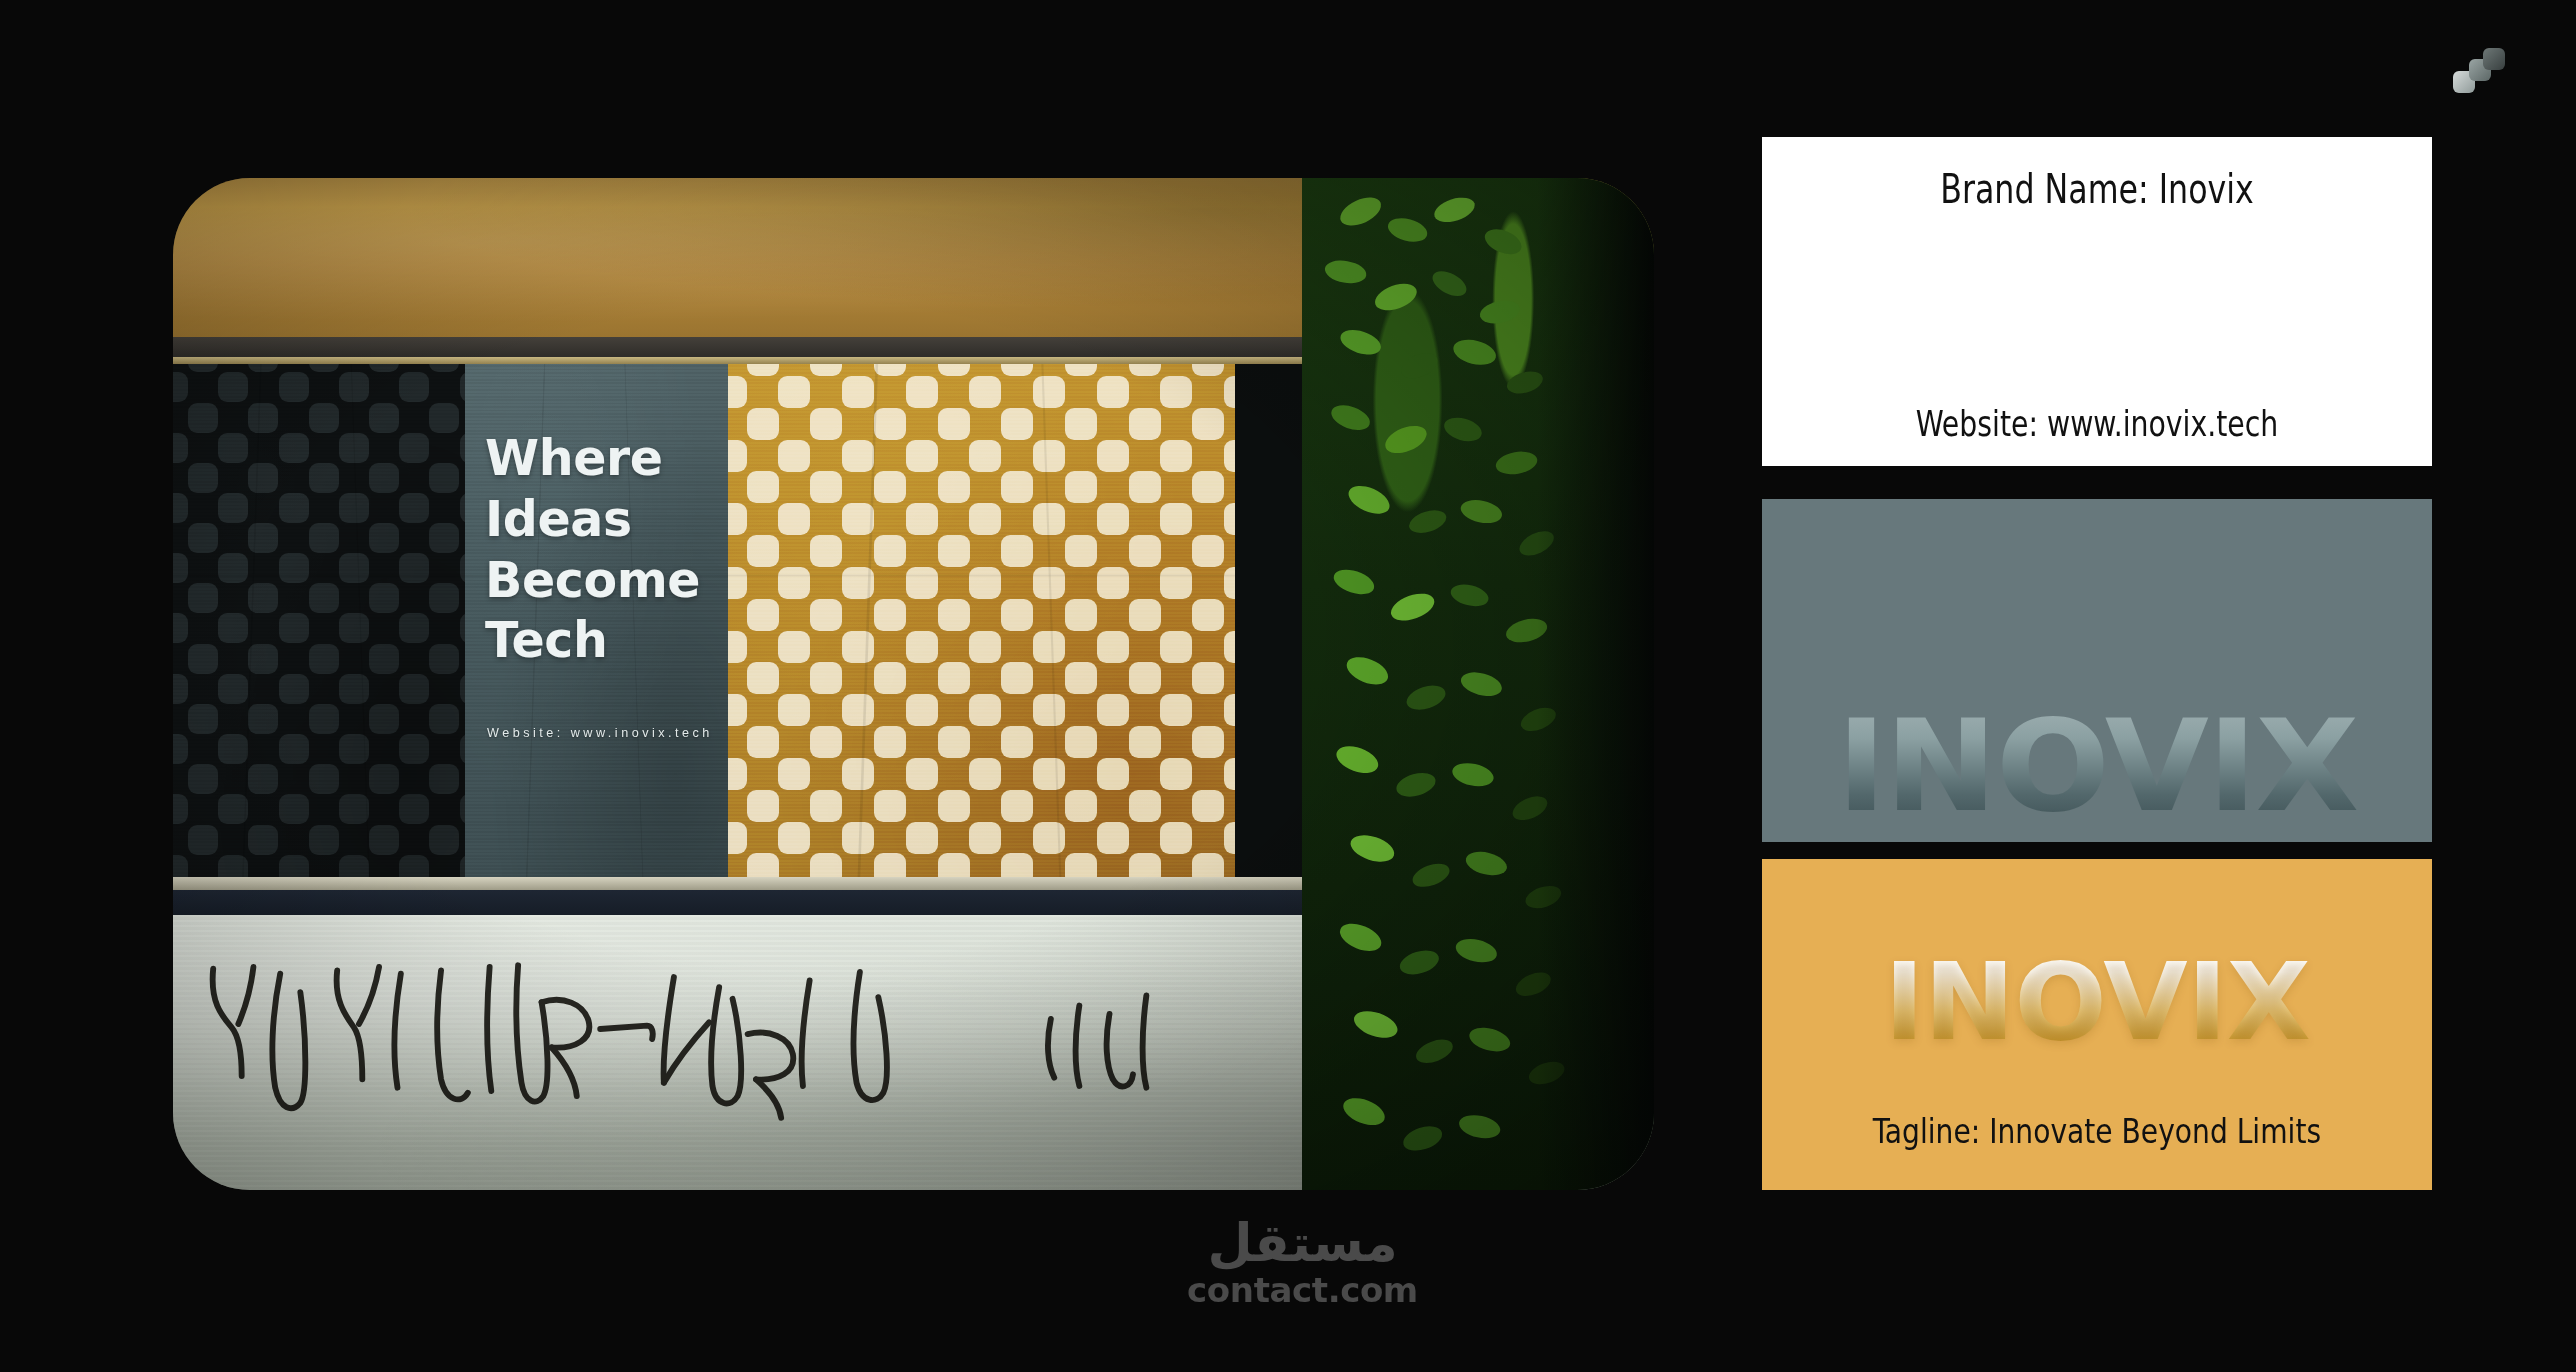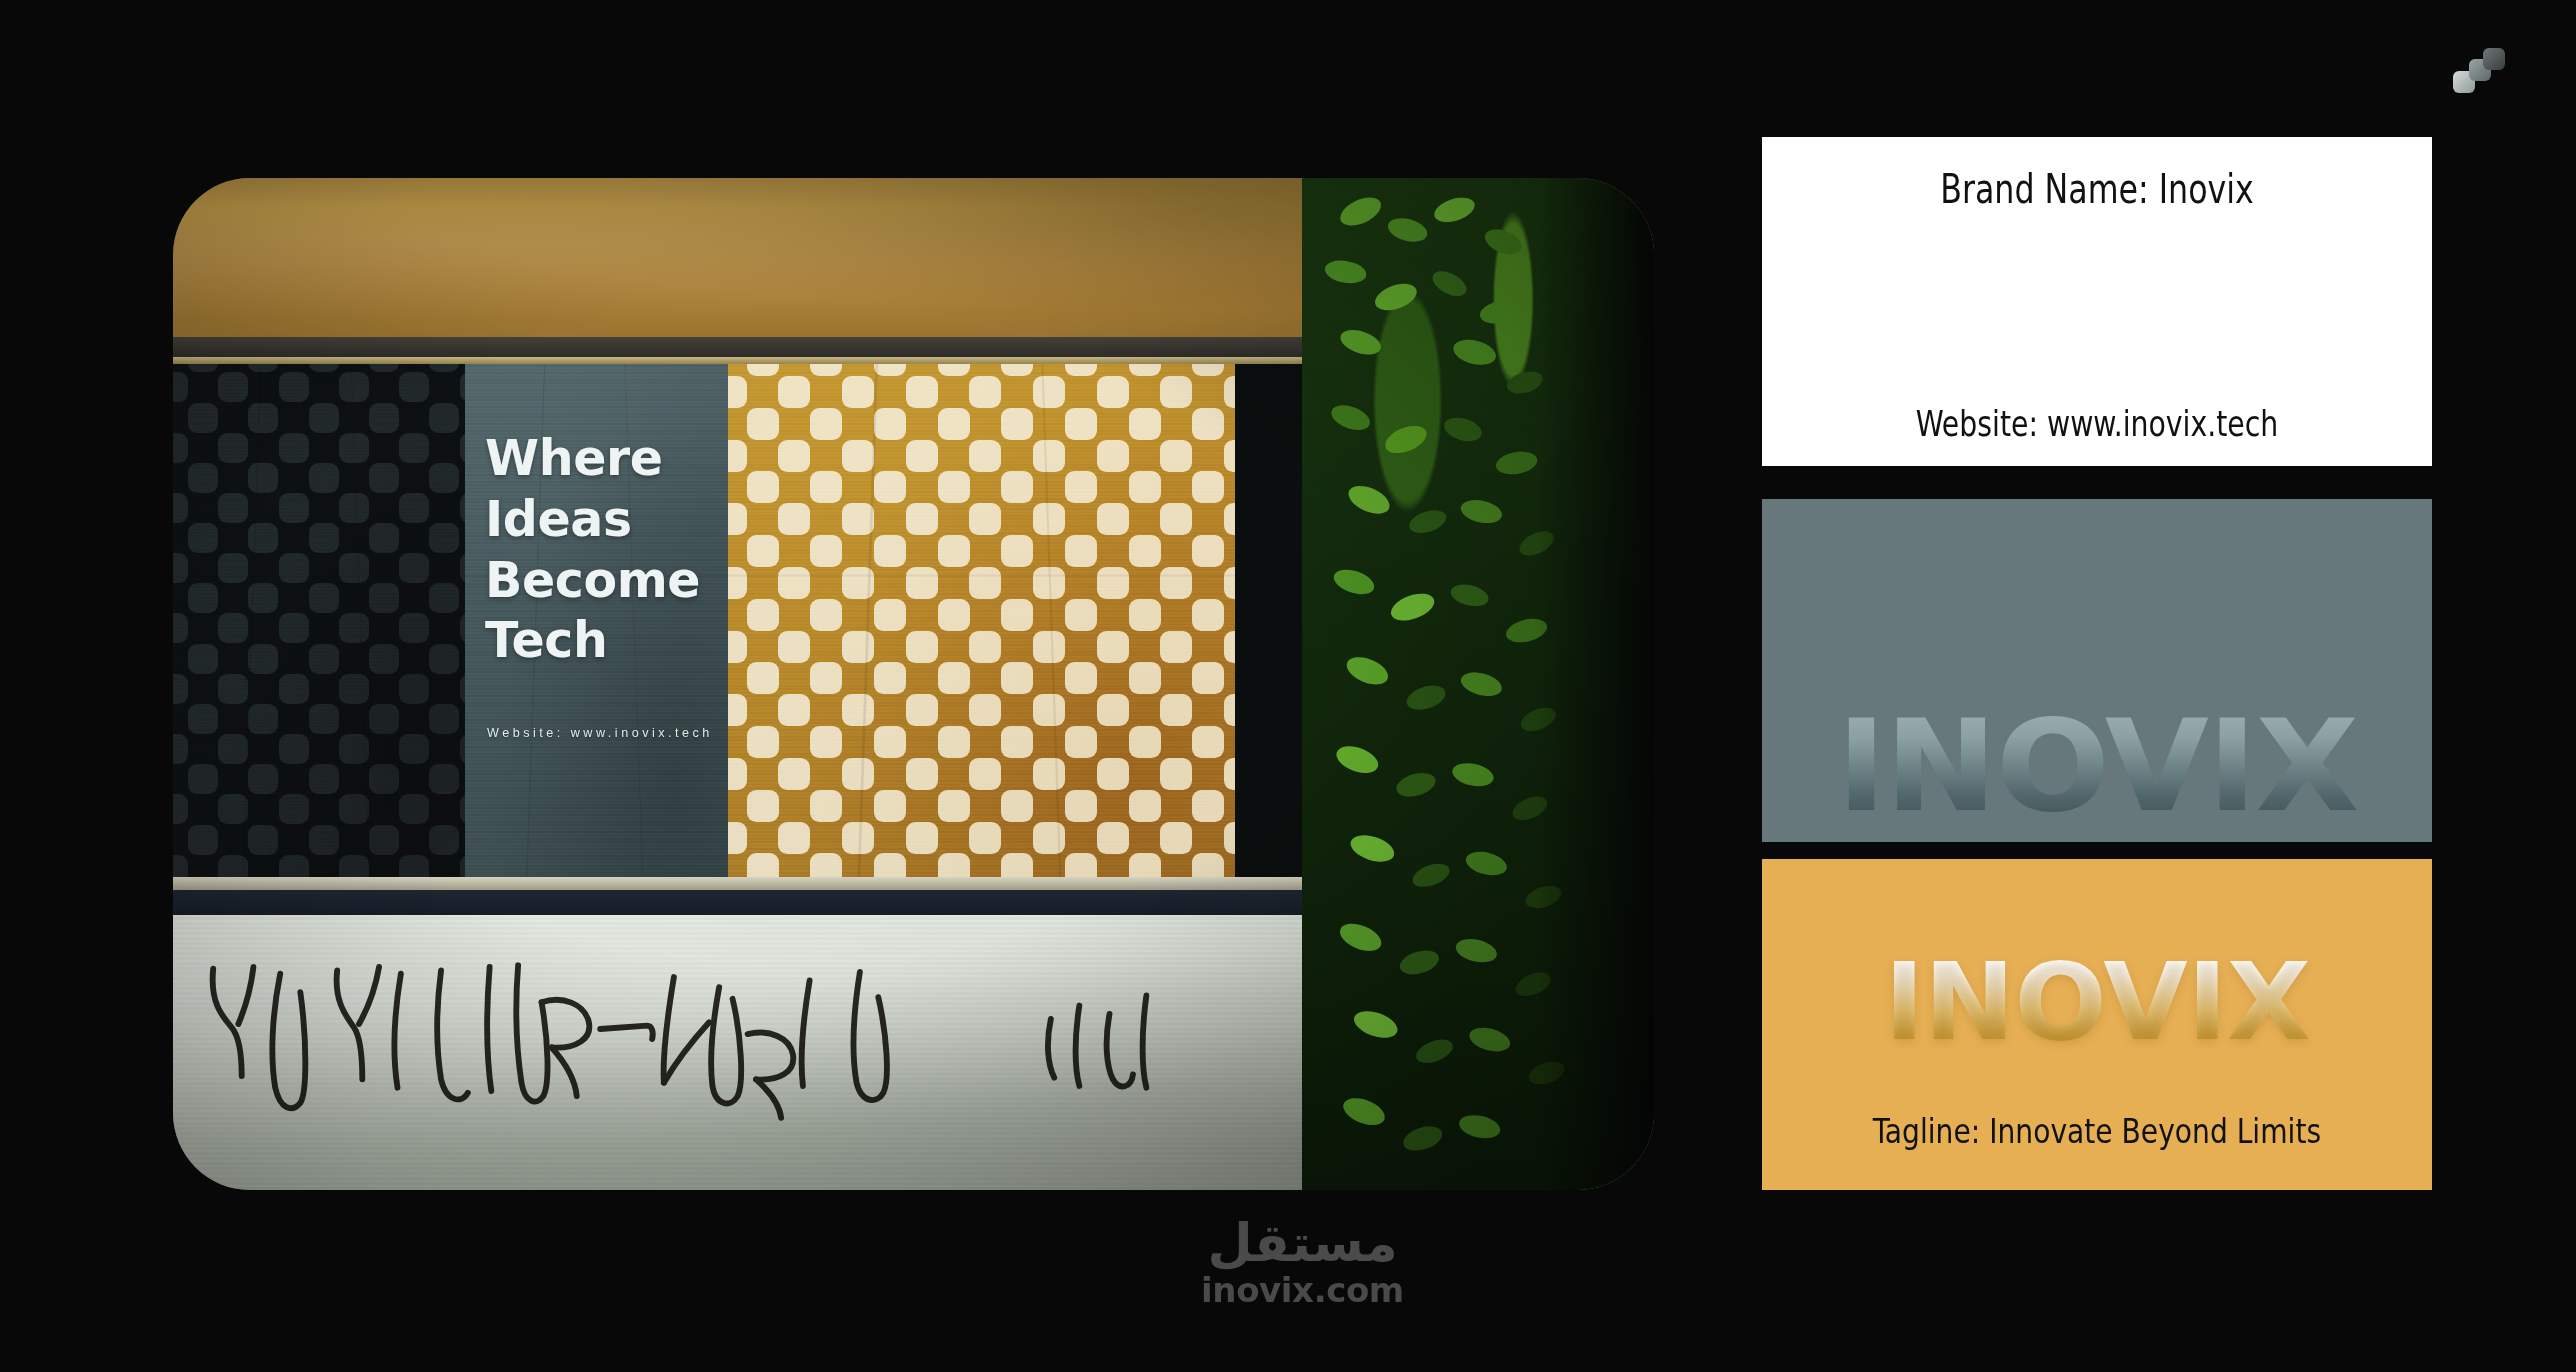--- a/index.html
+++ b/index.html
@@ -871,15 +871,15 @@
   <div class="wordmark">INOVIX</div>
 </div>
 
 <div class="rcol" id="orange-panel">
   <div class="wordmark">INOVIX</div>
   <div id="tagline">Tagline: Innovate Beyond Limits</div>
 </div>
 
 <div id="watermark">
   <div id="wm-ar">مستقل</div>
-  <div id="wm-en">inovix.com</div>
+  <div id="wm-en">contact.com</div>
 </div>
 
 
 </body></html>

